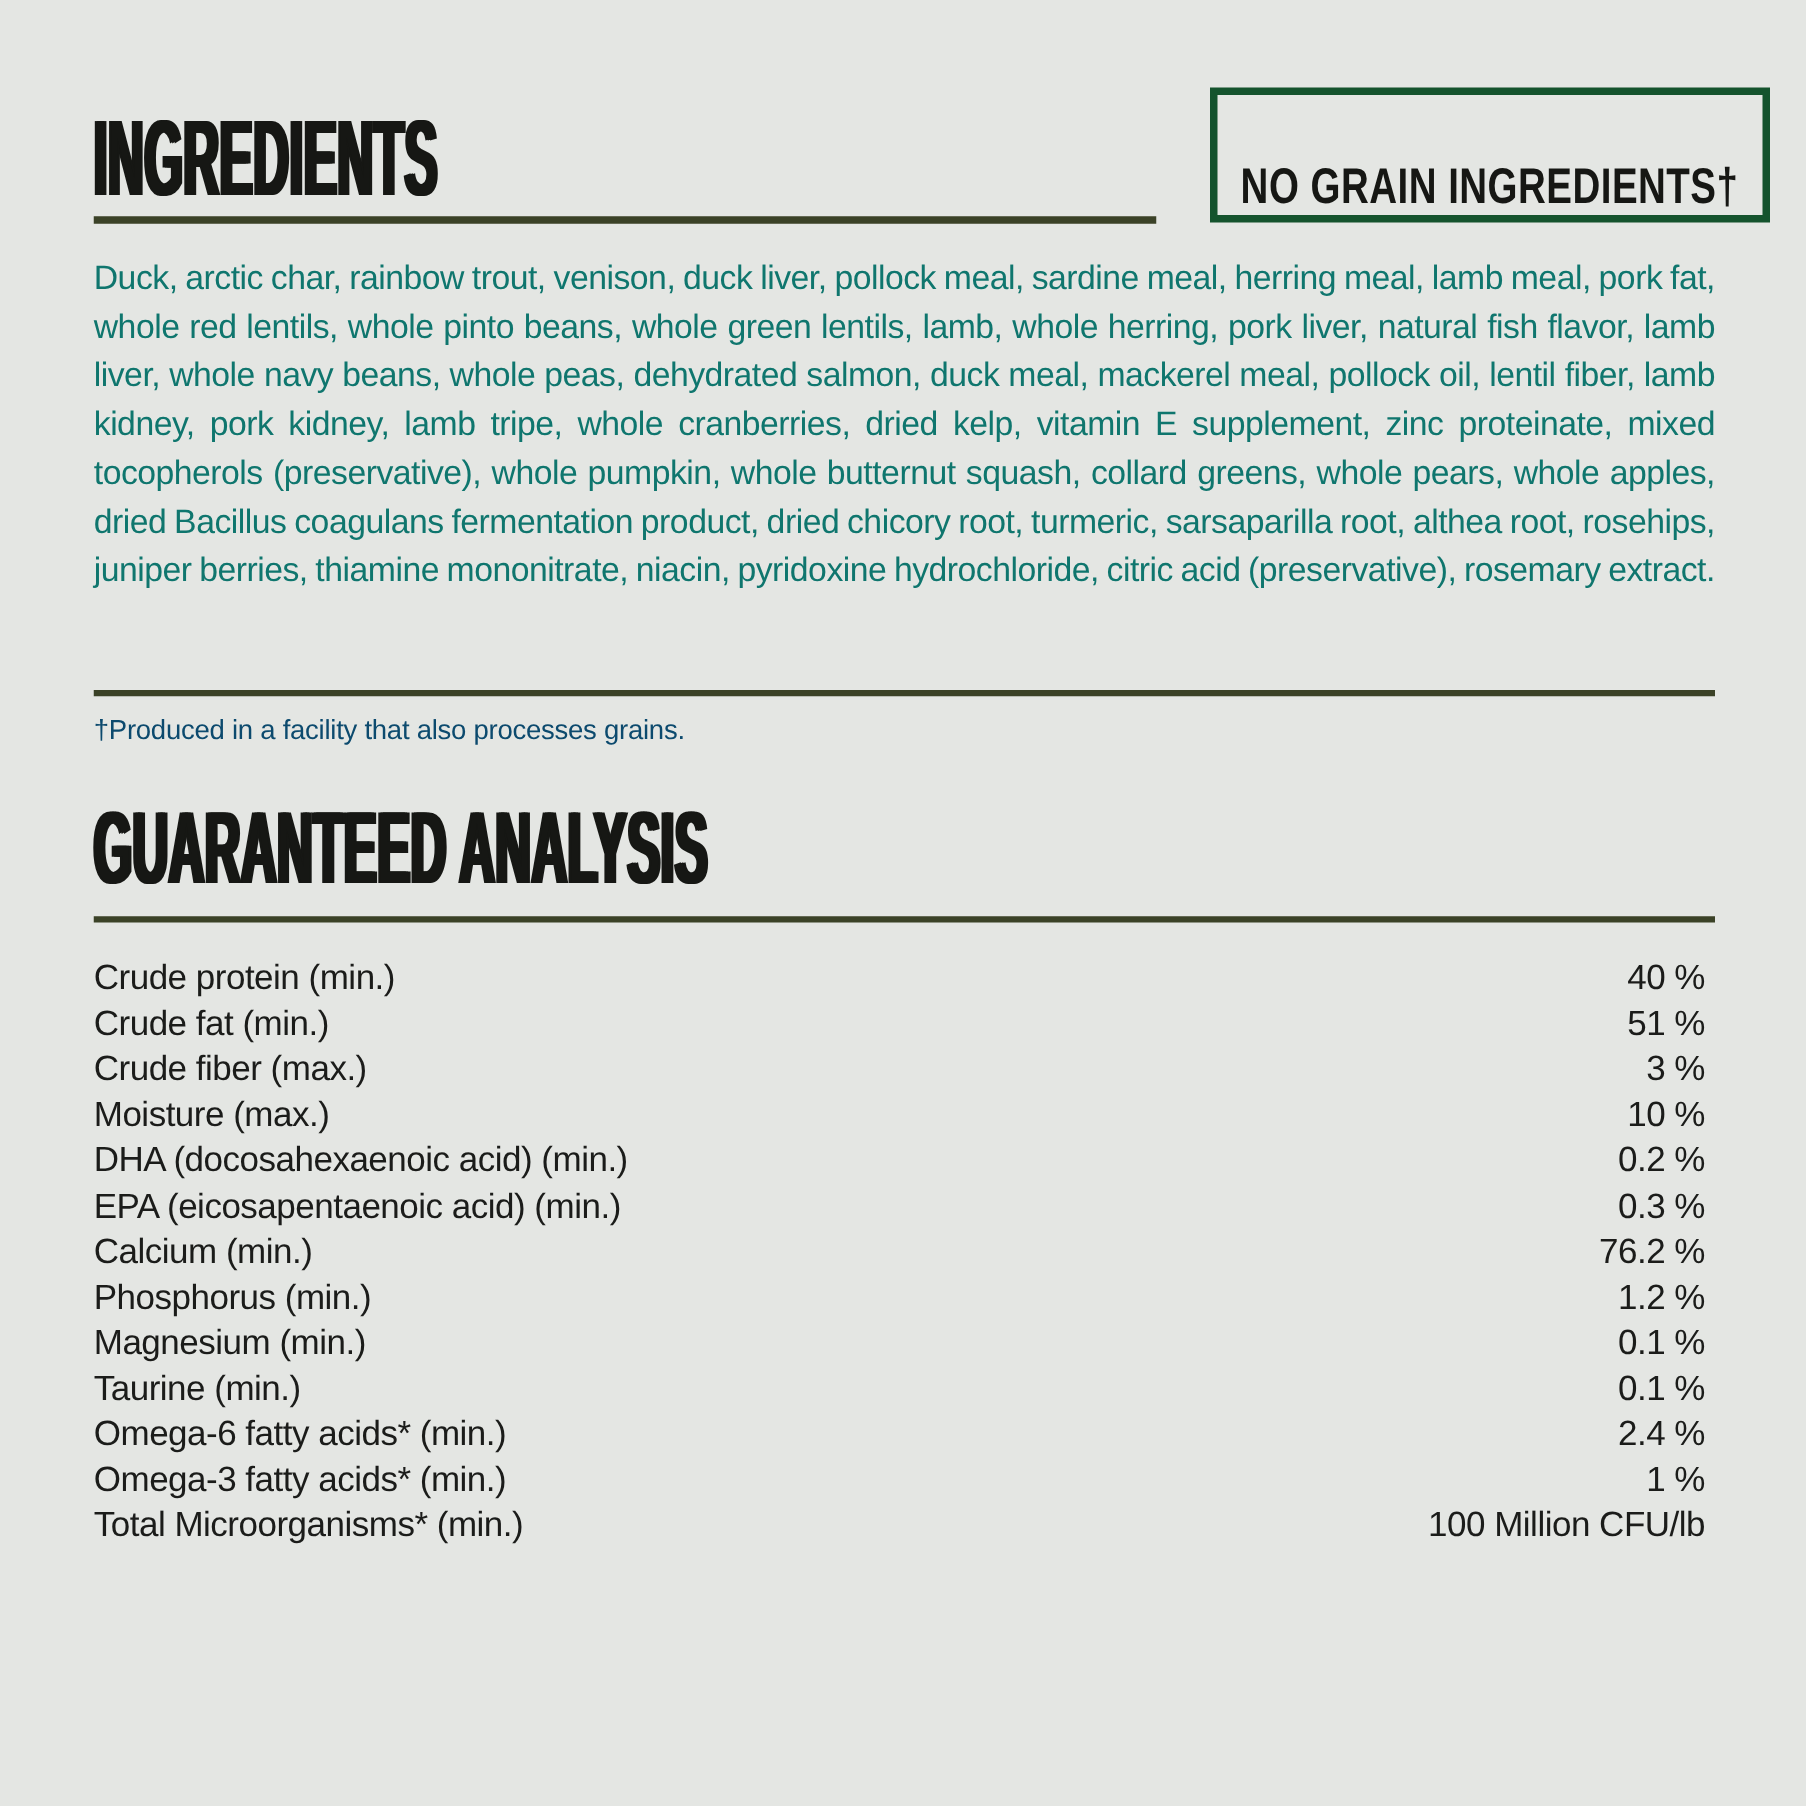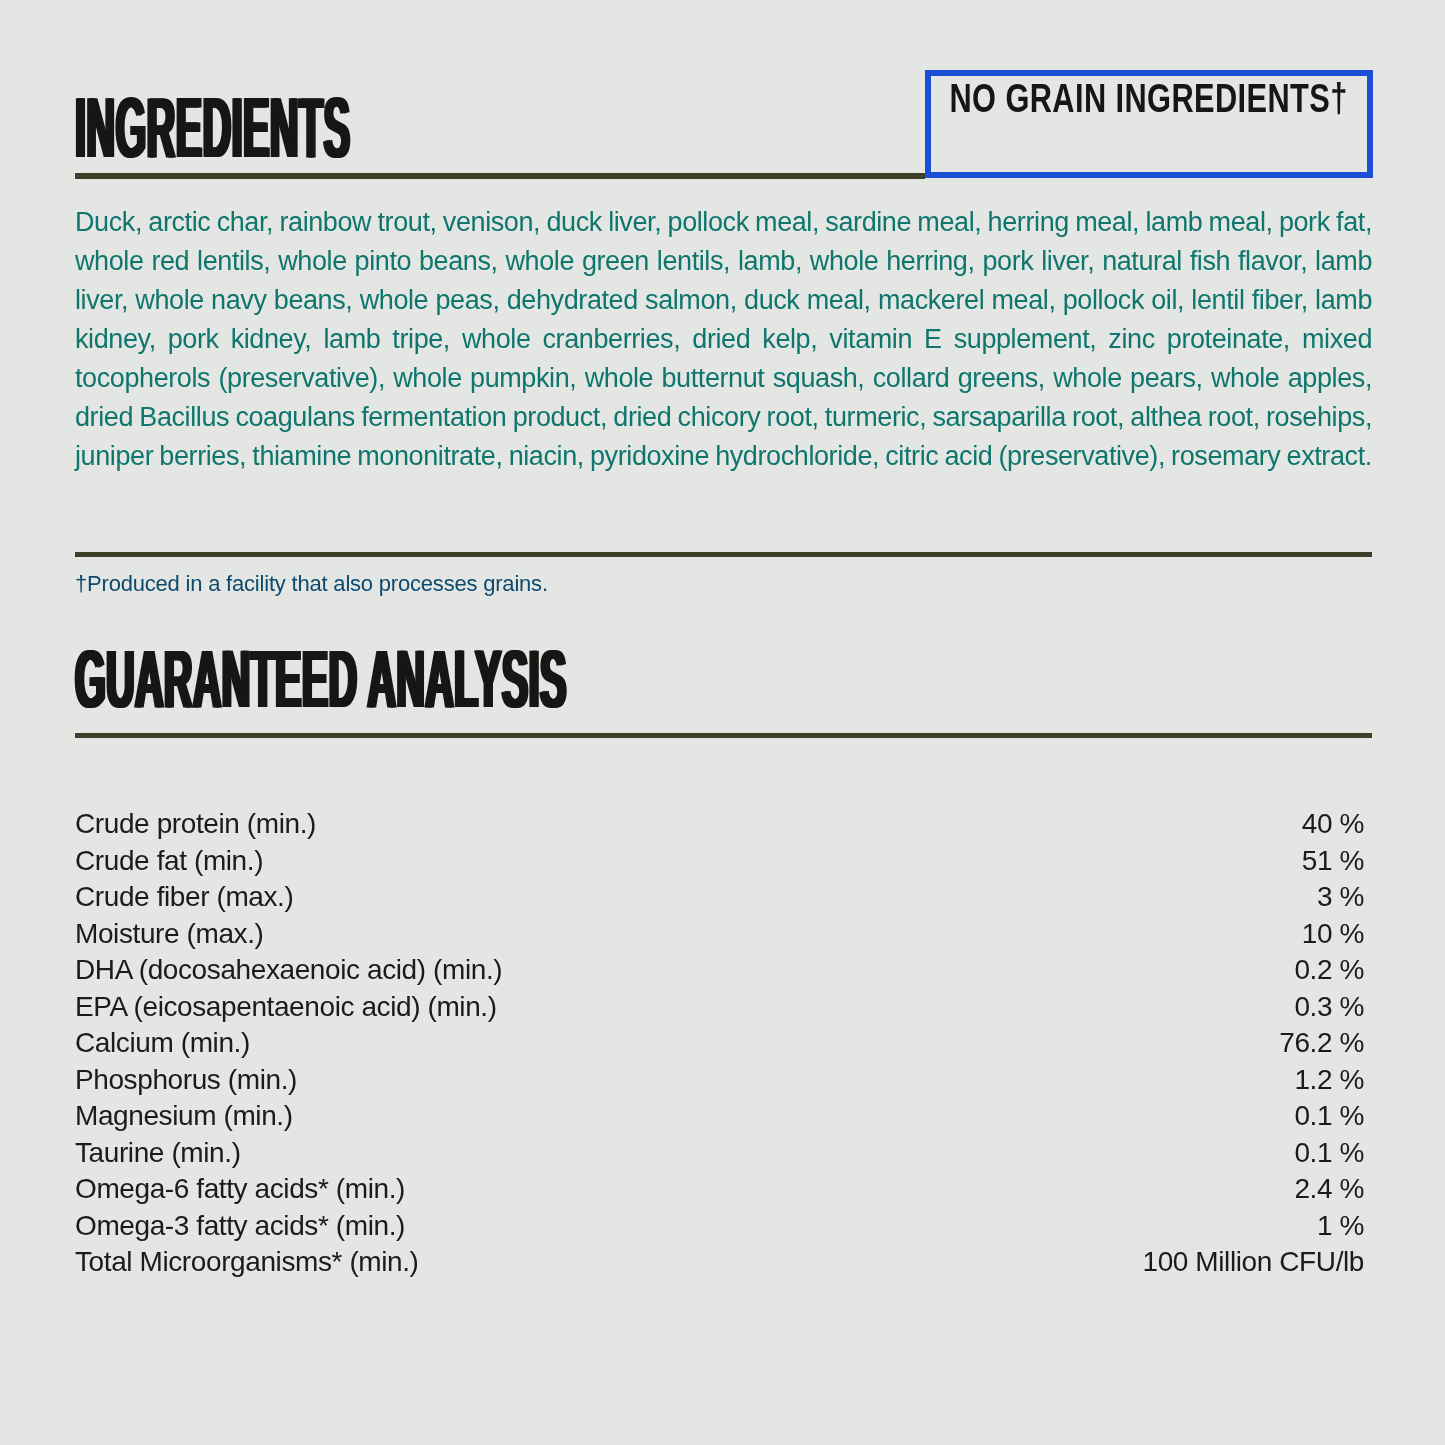--- a/index.html
+++ b/index.html
@@ -26,25 +26,25 @@
   .h-ingredients   { left: 75px; top: 84px;  font-size: 86px; line-height: 86px; transform: scaleX(0.46); }
   .h-analysis      { left: 75px; top: 638px; font-size: 82px; line-height: 82px; transform: scaleX(0.48); }
 
   .rule { position: absolute; background: #3b4227; }
   .rule-ingredients { left: 75px; top: 173px; width: 850px;  height: 6px; }
   .rule-footnote    { left: 75px; top: 552px; width: 1297px; height: 5px; }
   .rule-analysis    { left: 75px; top: 733px; width: 1297px; height: 5px; }
 
   .badge {
     position: absolute;
-    left: 925px; top: 70px; width: 448px; height: 108px;
-    border: 6px solid #1d4ed8;
+    left: 968px; top: 70px; width: 448px; height: 108px;
+    border: 6px solid #14532d;
     box-sizing: border-box;
     background: #e4e6e3;
-    display: flex; align-items: flex-start; justify-content: center;
+    display: flex; align-items: flex-end; justify-content: center;
   }
   .badge-label {
     font-size: 40px; font-weight: bold; white-space: nowrap;
     color: #161714;
     transform: scaleX(0.77);
     letter-spacing: 0.5px;
   }
 
   .ingredients-text {
     position: absolute;
@@ -60,21 +60,21 @@
     position: absolute;
     left: 75px; top: 570px; width: 1297px;
     margin: 0;
     font-size: 22px; line-height: 28px;
     letter-spacing: -0.2px;
     color: #0c4a6e;
   }
 
   .analysis-table {
     position: absolute;
-    left: 75px; top: 764px; width: 1297px; margin-top: 42px;
+    left: 75px; top: 764px; width: 1297px;
   }
   .analysis-row {
     display: flex; justify-content: space-between; align-items: baseline;
     height: 36.5px;
     font-size: 28px; line-height: 36.5px;
     letter-spacing: -0.4px;
   }
   .analysis-row .label { white-space: nowrap; }
   .analysis-row .value { white-space: nowrap; text-align: right; padding-right: 8px; }
 </style>

